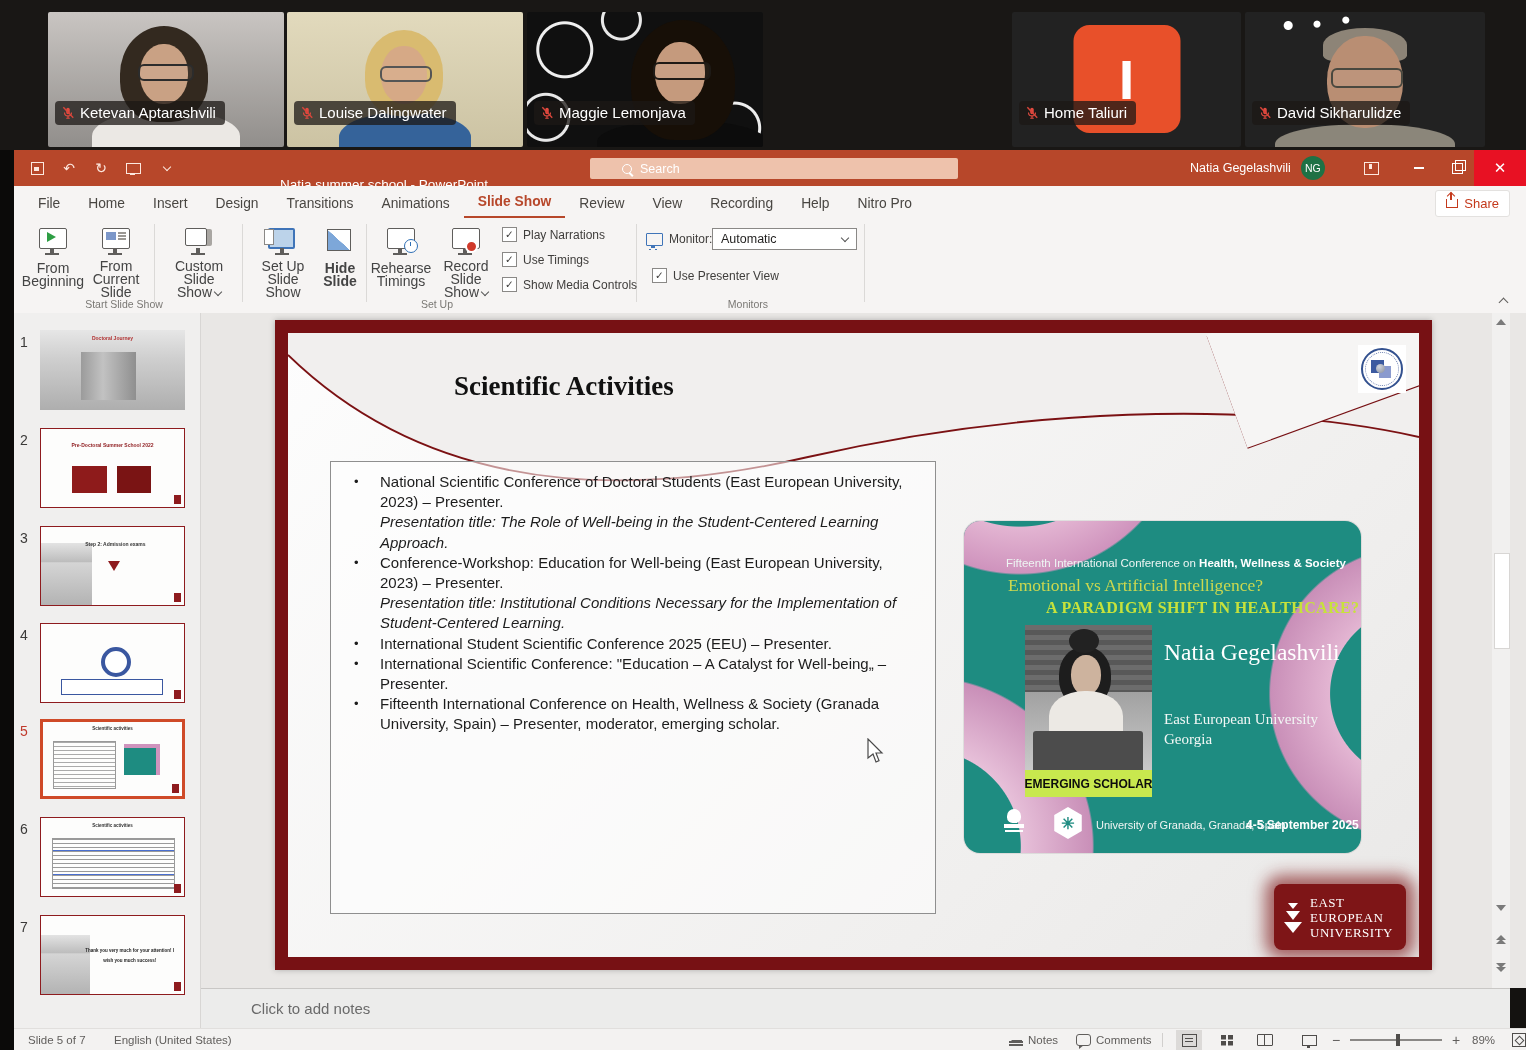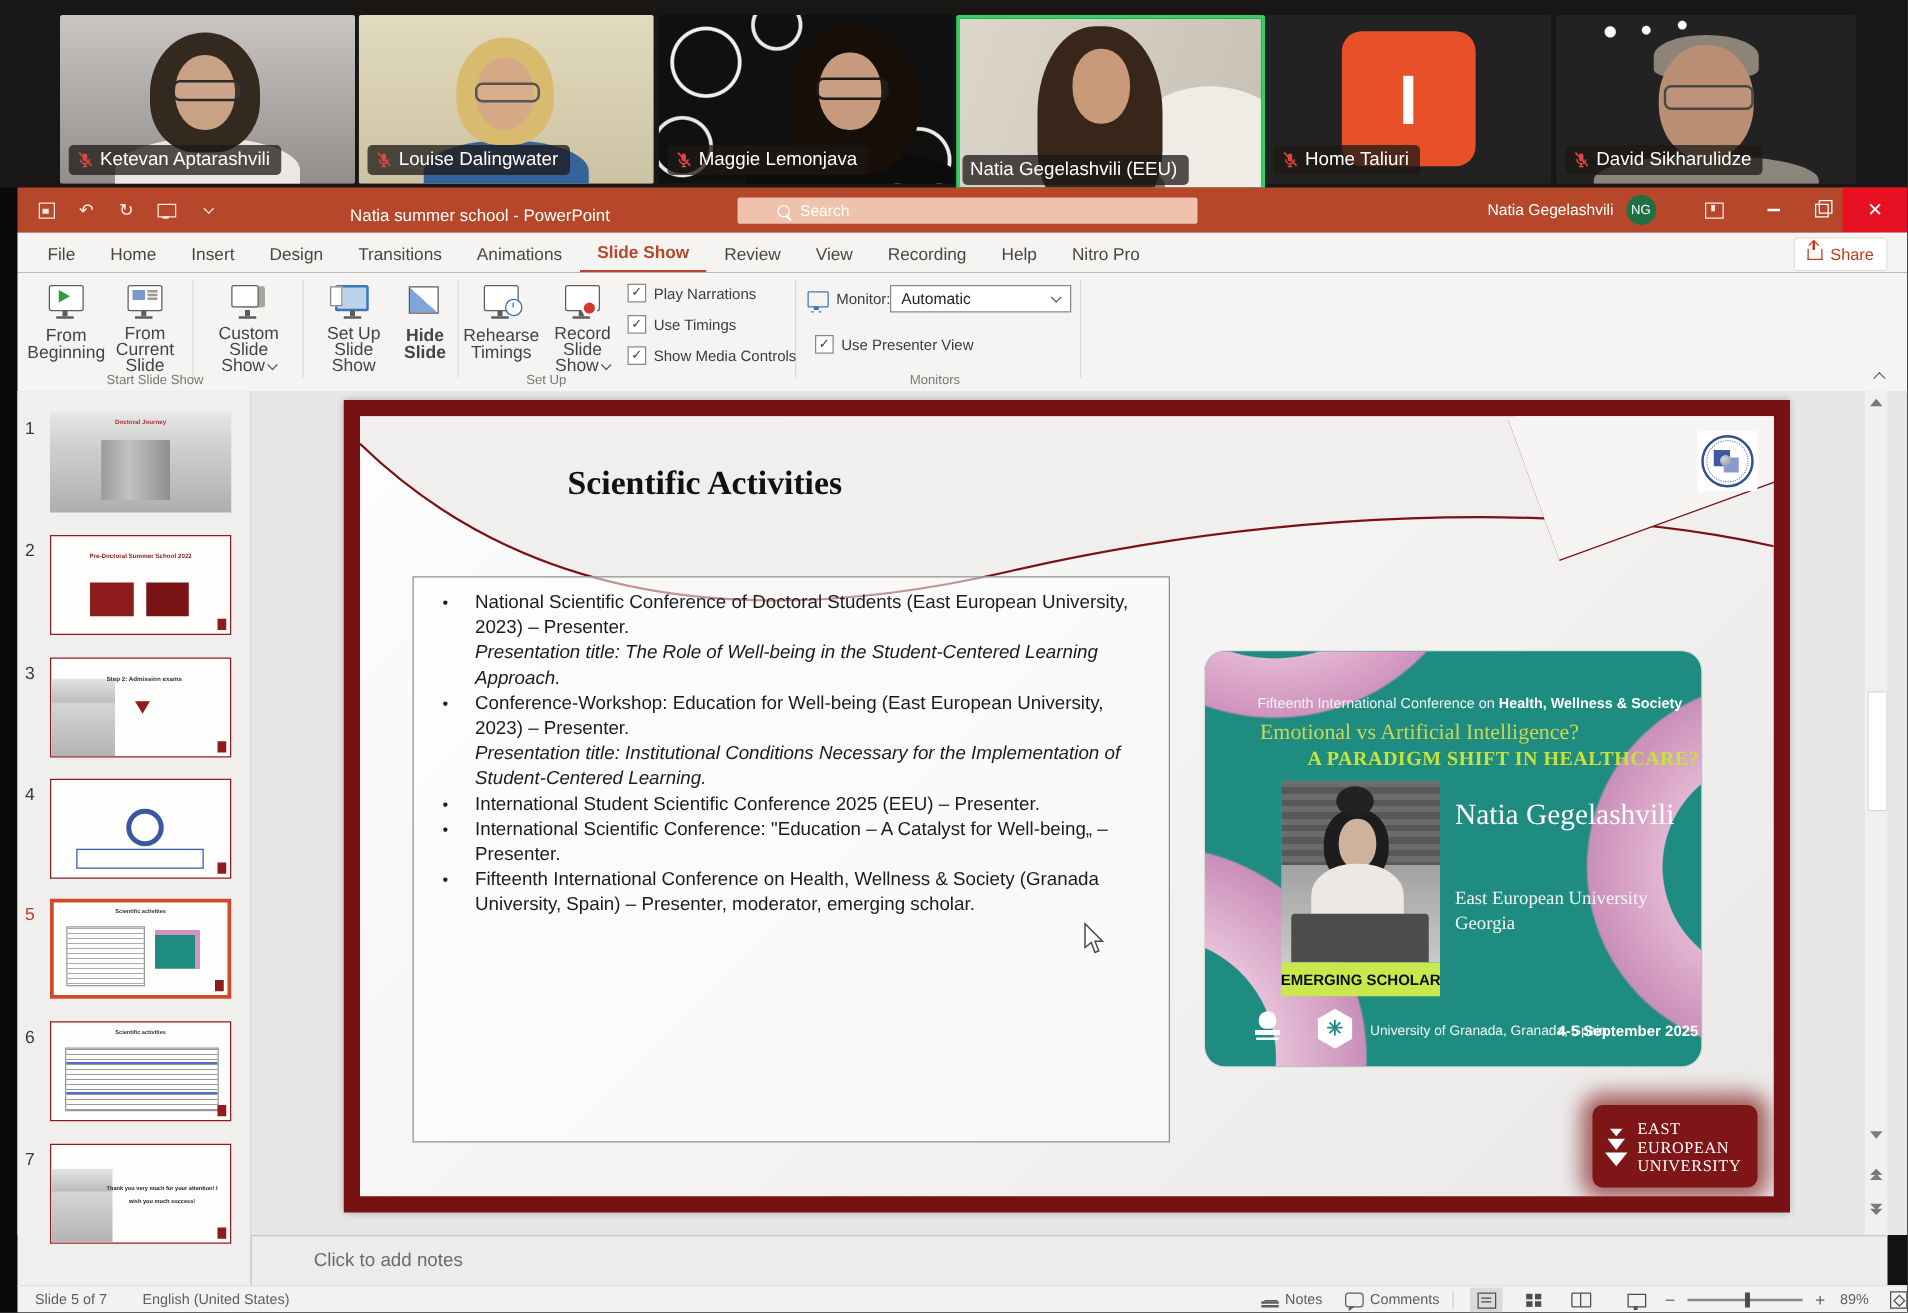--- a/index.html
+++ b/index.html
@@ -42,33 +42,33 @@
   .t-tan-room{background:linear-gradient(180deg,#bcab90,#a19076);background-image:
     radial-gradient(circle at 18% 10%,#fff 0 4px,transparent 5px),
     radial-gradient(circle at 42% 6%,#fff 0 3px,transparent 4px),
     radial-gradient(circle at 30% 9%,#fff 0 3px,transparent 4px);}
   .t-tan-room .hair{left:78px;top:16px;width:84px;height:34px;background:#8d8477;border-radius:50% 50% 20% 20%;}
   .t-tan-room .face{left:82px;top:24px;width:76px;height:92px;background:#b98e73;}
   .t-tan-room .glasses{left:86px;top:56px;width:68px;height:16px;border-color:#49483f;}
   .t-tan-room .bodyp{left:30px;top:112px;width:180px;height:40px;background:#8b867a;}
   .av-square{position:absolute;left:50%;top:13px;transform:translateX(-50%);width:107px;height:108px;background:#e8502a;border-radius:16px;display:flex;align-items:center;justify-content:center;}
   .av-square span{color:#fff;font-size:56px;font-weight:bold;}
-  .vlabel{position:absolute;left:7px;bottom:7px;background:rgba(28,24,22,.75);border-radius:4px;padding:3px 9px 4px 6px;display:flex;align-items:center;gap:5px;color:#fff;font-size:15px;white-space:nowrap;}
+  .vlabel{position:absolute;left:7px;bottom:22px;background:rgba(28,24,22,.75);border-radius:4px;padding:3px 9px 4px 6px;display:flex;align-items:center;gap:5px;color:#fff;font-size:15px;white-space:nowrap;}
   .speaking .vlabel{left:2px;bottom:2px;}
 
   
   .leftedge{position:absolute;left:0;top:150px;width:14px;height:900px;background:#0b0a09;}
   .tbar{position:absolute;left:14px;top:150px;width:1512px;height:36px;background:#b7472a;color:#fff;}
   .qat{position:absolute;left:8px;top:0;height:36px;display:flex;align-items:center;gap:14px;padding-left:6px;}
   .qicon{width:18px;height:18px;display:flex;align-items:center;justify-content:center;font-size:14px;color:#fde8df;}
   .savebox{width:11px;height:11px;border:1.5px solid #fde8df;position:relative;}
   .savebox::after{content:"";position:absolute;left:2px;top:4px;width:5px;height:4px;background:#fde8df;}
   .mon-ico{width:13px;height:9px;border:1.5px solid #fde8df;position:relative;}
   .mon-ico::after{content:"";position:absolute;left:3px;top:9px;width:5px;height:2px;background:#fde8df;}
-  .tbar-title{position:absolute;left:220px;top:4px;width:300px;height:36px;display:flex;align-items:center;justify-content:center;font-size:13.5px;color:#fff;}
+  .tbar-title{position:absolute;left:220px;top:16px;width:300px;height:36px;display:flex;align-items:center;justify-content:center;font-size:13.5px;color:#fff;}
   .searchbox{position:absolute;left:576px;top:8px;width:368px;height:21px;background:#eec2ac;border-radius:2px;display:flex;align-items:center;gap:8px;padding-left:32px;box-sizing:border-box;}
   .mag{width:8px;height:8px;border:1.6px solid #fff;border-radius:50%;position:relative;}
   .mag::after{content:"";position:absolute;left:7px;top:7px;width:5px;height:1.6px;background:#fff;transform:rotate(45deg);transform-origin:0 0;}
   .searchbox span{color:#fff;font-size:12.5px;}
   .tbar-user{position:absolute;left:1176px;top:0;height:36px;display:flex;align-items:center;gap:10px;font-size:12.5px;}
   .ng{width:24px;height:24px;border-radius:50%;background:#1e7145;color:#fff;display:flex;align-items:center;justify-content:center;font-size:10.5px;}
   .winbtn{position:absolute;top:0;height:36px;width:34px;display:flex;align-items:center;justify-content:center;color:#fff;}
   .ribdisp{width:13px;height:11px;border:1.5px solid #fde8df;position:relative;}
   .ribdisp::after{content:"";position:absolute;left:4px;top:1px;width:3px;height:5px;background:#fde8df;}
   .minbar{width:10px;height:1.6px;background:#fff;}
@@ -282,31 +282,20 @@
         <div class="vlabel">
           <svg width="14" height="14" viewBox="0 0 24 24">
             <path d="M12 3a3 3 0 0 1 3 3v5a3 3 0 0 1-6 0V6a3 3 0 0 1 3-3z" fill="#e04a3f"></path>
             <path d="M6 11a6 6 0 0 0 12 0" stroke="#e04a3f" stroke-width="2" fill="none"></path>
             <path d="M12 17v4M9 21h6" stroke="#e04a3f" stroke-width="2"></path>
             <path d="M4 2l17 18" stroke="#d8453b" stroke-width="2.4"></path>
           </svg>
           <span>Maggie Lemonjava</span>
         </div>
       </div>
-      <div class="vtile speaking" style="left: 765px; width: 241px;">
-        <div class="scene t-light-room">
-          <div class="pillow"></div>
-          <div class="bodyp"></div>
-          <div class="hair"></div>
-          <div class="face"></div>
-        </div>
-        <div class="vlabel">
-          <span>Natia Gegelashvili (EEU)</span>
-        </div>
-      </div>
       <div class="vtile" style="left: 1012px; width: 229px;">
         <div class="av-square">
           <span>I</span>
         </div>
         <div class="vlabel">
           <svg width="14" height="14" viewBox="0 0 24 24">
             <path d="M12 3a3 3 0 0 1 3 3v5a3 3 0 0 1-6 0V6a3 3 0 0 1 3-3z" fill="#e04a3f"></path>
             <path d="M6 11a6 6 0 0 0 12 0" stroke="#e04a3f" stroke-width="2" fill="none"></path>
             <path d="M12 17v4M9 21h6" stroke="#e04a3f" stroke-width="2"></path>
             <path d="M4 2l17 18" stroke="#d8453b" stroke-width="2.4"></path>

